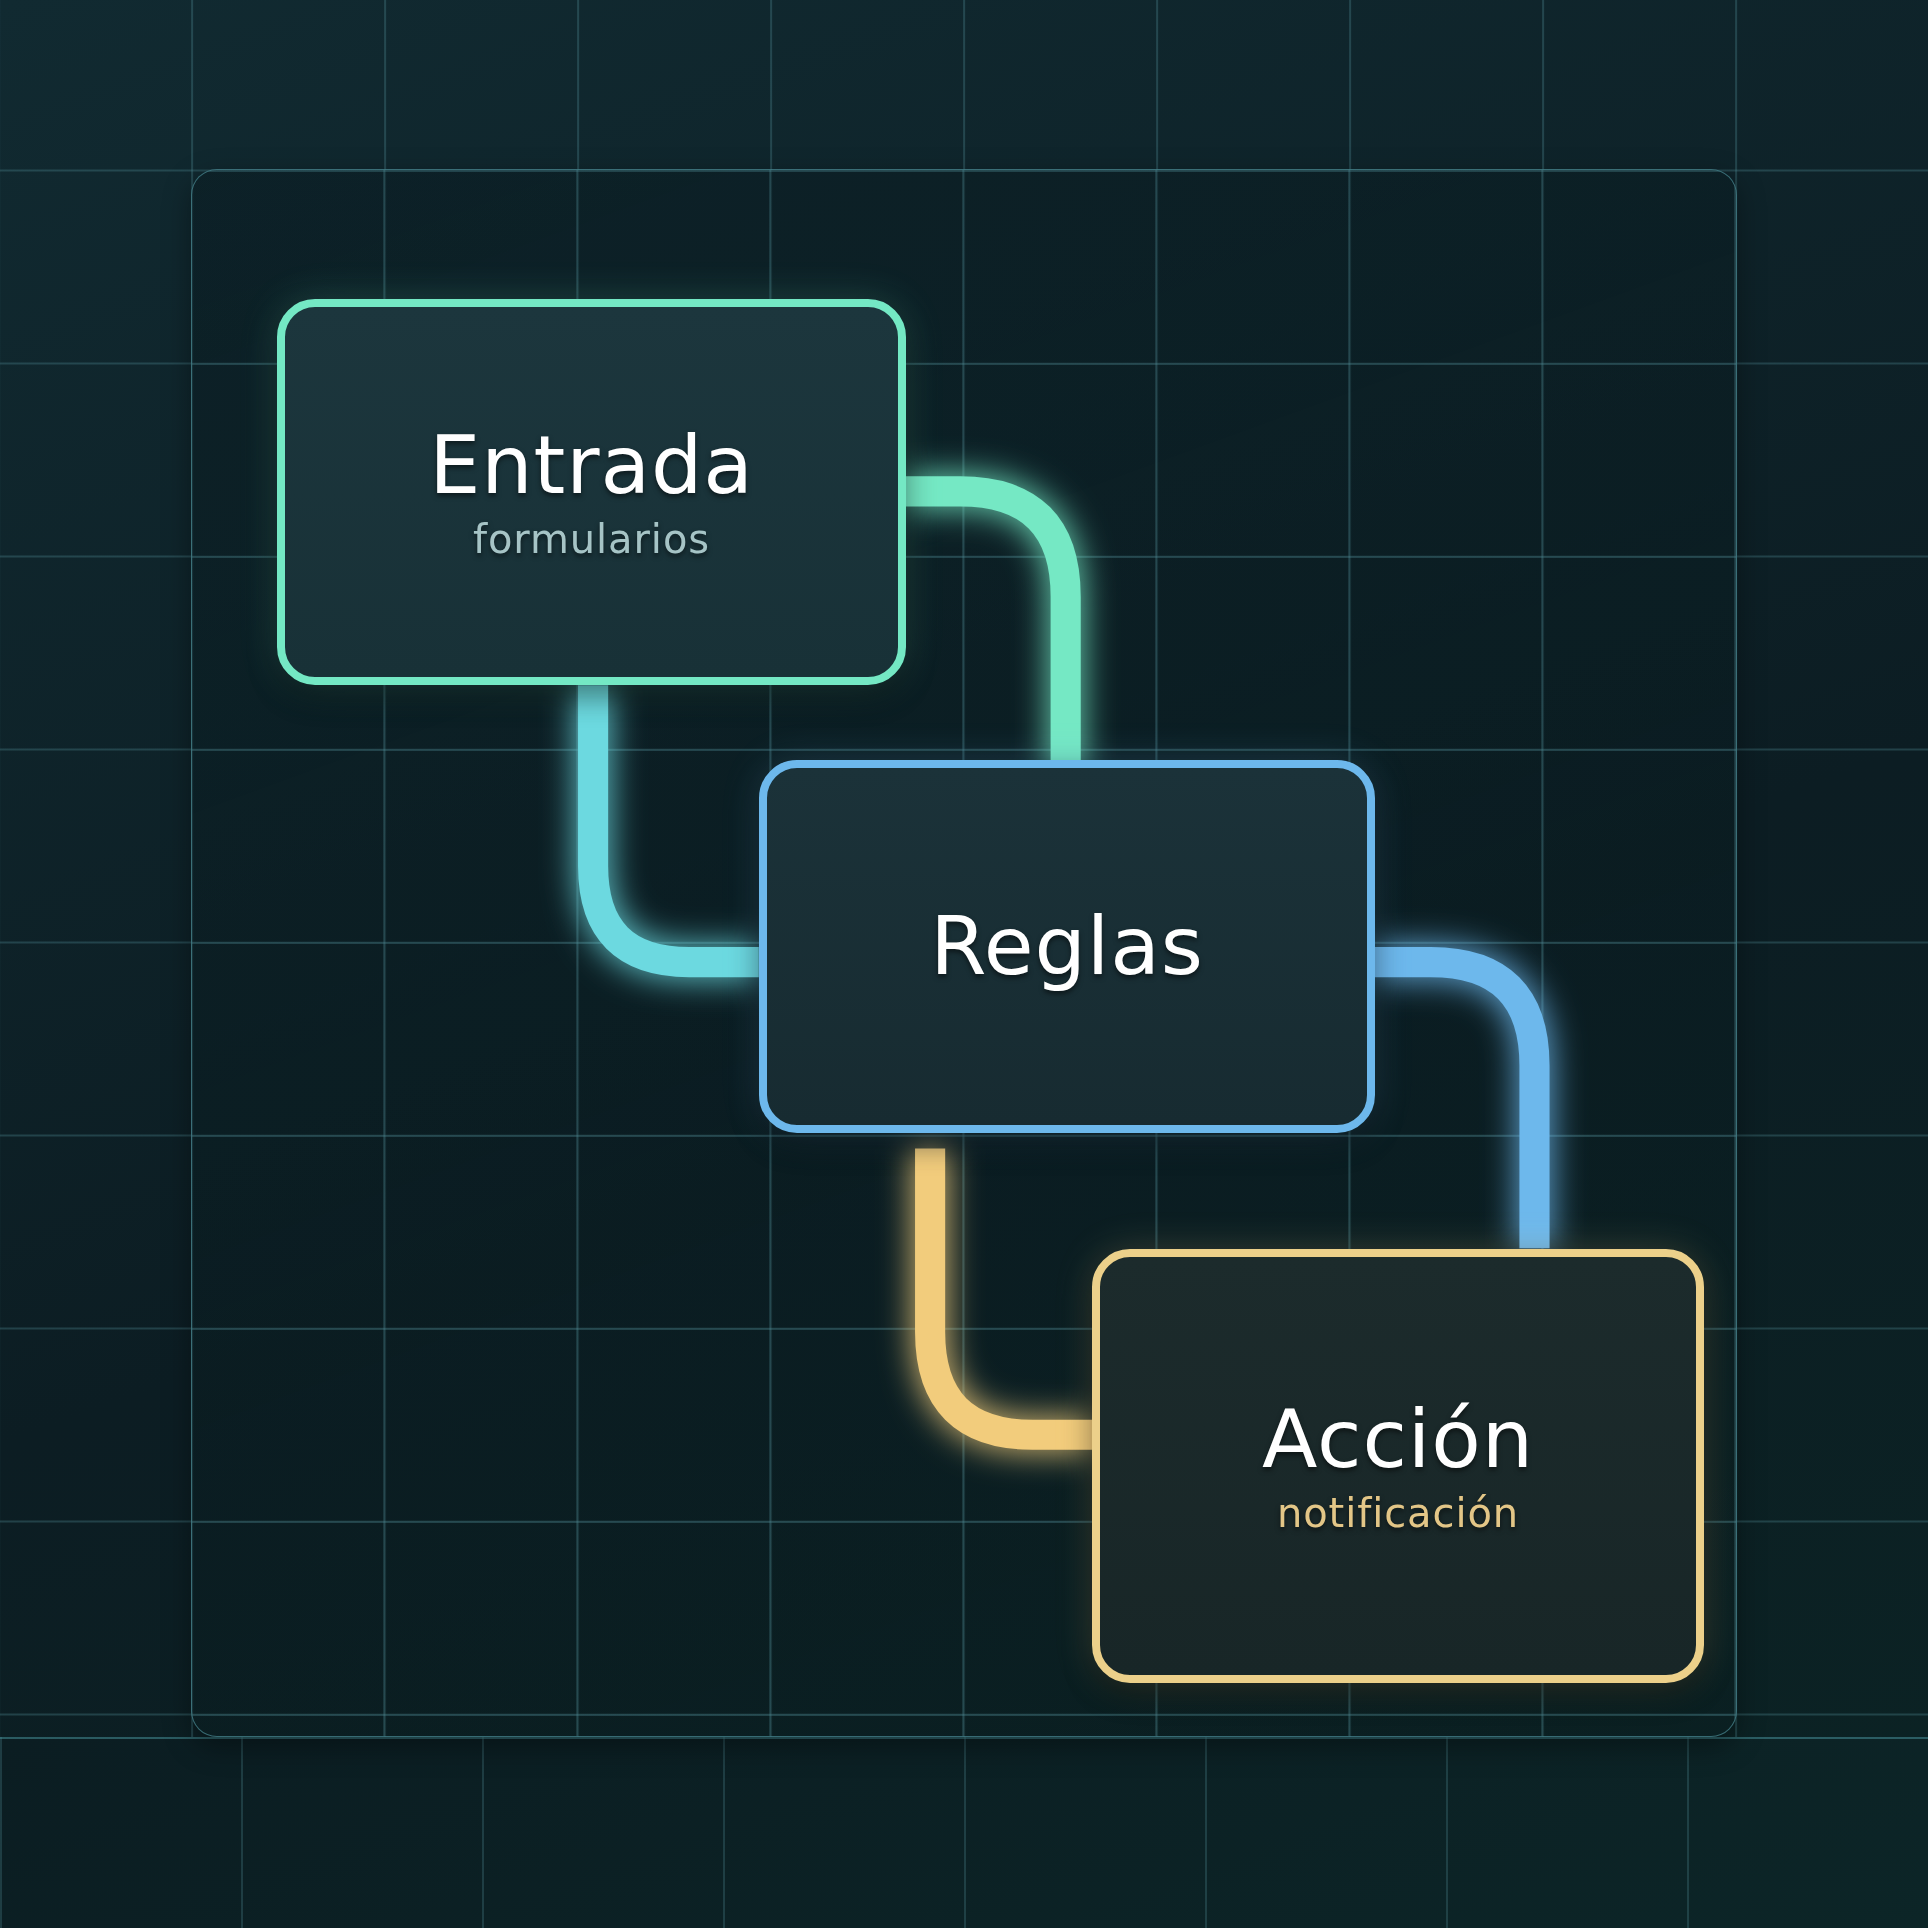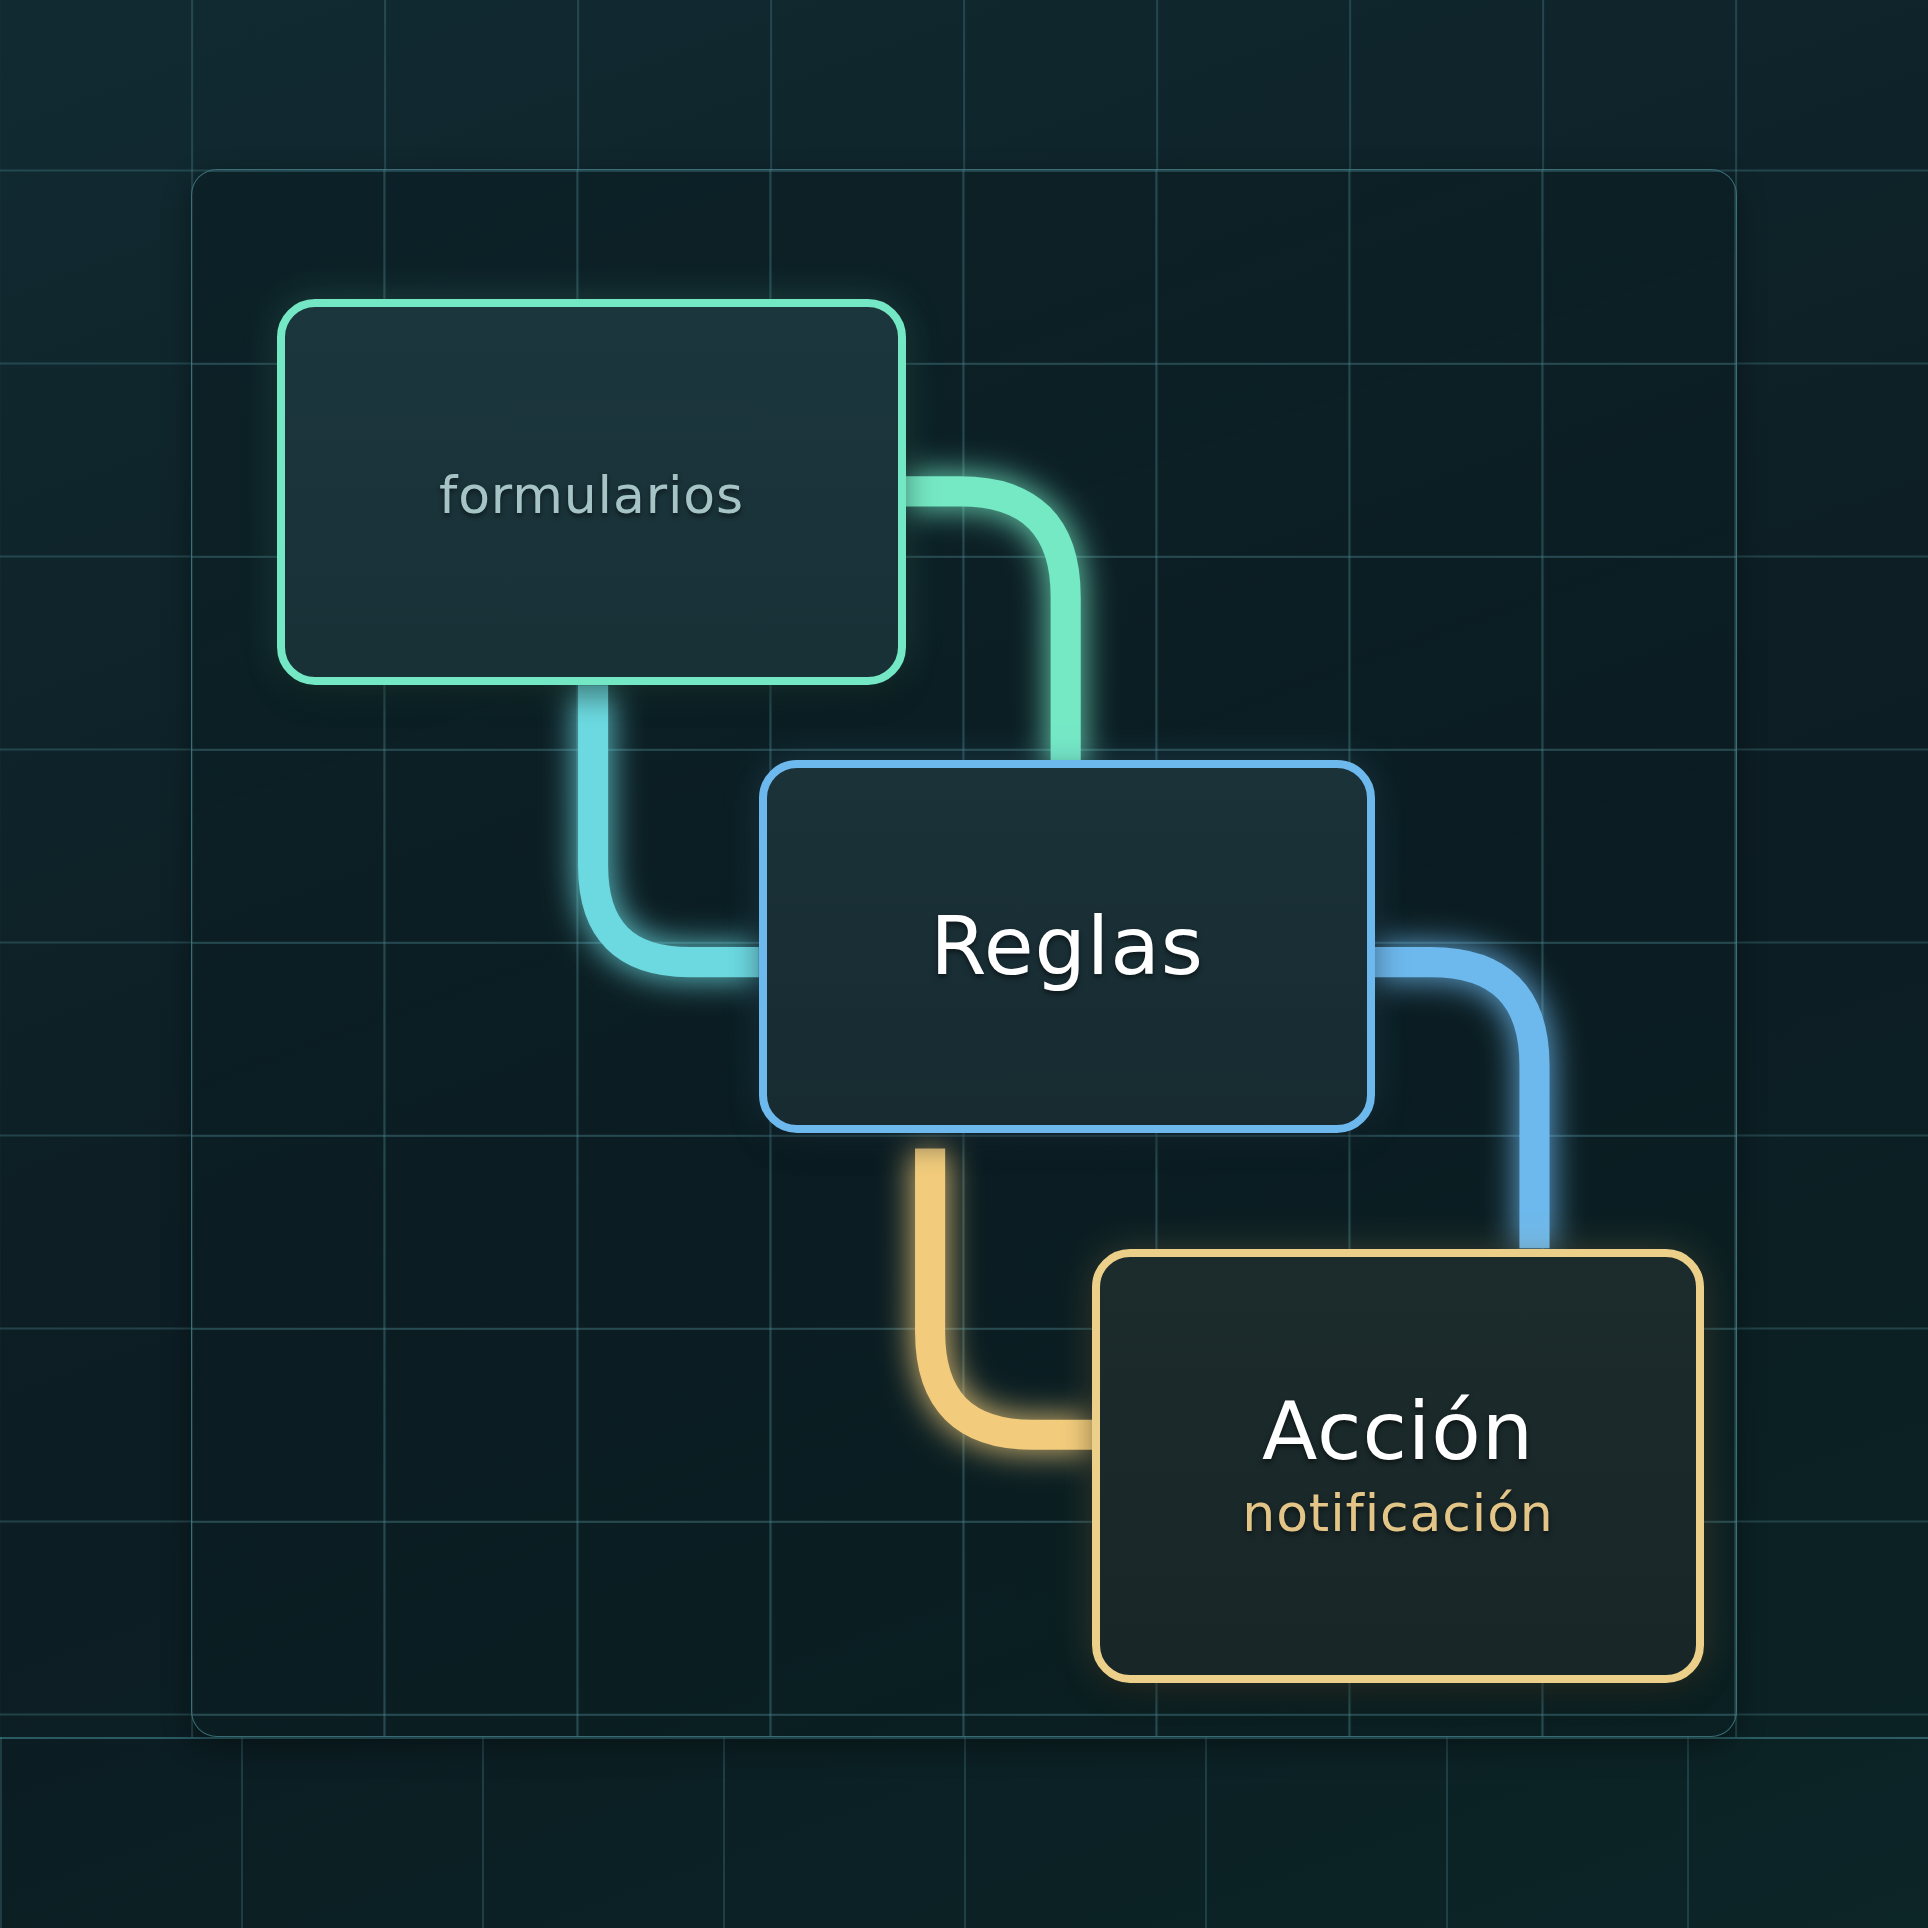--- a/index.html
+++ b/index.html
@@ -47,21 +47,21 @@
     .node {
       position: absolute; box-sizing: border-box;
       border-width: 8.5px; border-style: solid; border-radius: 38px;
       display: flex; flex-direction: column; align-items: center; justify-content: center;
     }
     .node .title {
       color: #ffffff; font-size: 81px; line-height: 1.1; letter-spacing: 0.9px;
       text-shadow: 0 2.8px 5.6px rgba(0,0,0,0.5);
     }
     .node .subtitle {
-      font-size: 52px; line-height: 1.2; margin-top: 5.6px; letter-spacing: 0.9px;
+      font-size: 40px; line-height: 1.2; margin-top: 5.6px; letter-spacing: 0.9px;
       text-shadow: 0 2.8px 5.6px rgba(0,0,0,0.5);
     }
     #node-1 {
       left: 277px; top: 299px; width: 629px; height: 386px;
       background: linear-gradient(180deg, #1c363d, #183137);
     }
     #node-2 {
       left: 759px; top: 760px; width: 616px; height: 373px;
       background: linear-gradient(180deg, #1b3239, #172b31);
     }
@@ -94,20 +94,21 @@
   <path d="M 962 522 L 1020 522 Q 1132 522 1132 634 L 1132 824" fill="none" stroke="#74e8c4" stroke-width="32" filter="url(#glow)"></path>
 
   <path d="M 630 728 L 630 920 Q 630 1022 732 1022 L 806 1022" fill="none" stroke="#6cd9e0" stroke-width="32" filter="url(#glow)"></path>
 
   <path d="M 1460 1022 L 1520 1022 Q 1630 1022 1630 1132 L 1630 1326" fill="none" stroke="#6db8ec" stroke-width="32" filter="url(#glow)"></path>
 
   <path d="M 988 1220 L 988 1415 Q 988 1524 1097 1524 L 1160 1524" fill="none" stroke="#f2cc7c" stroke-width="32" filter="url(#glow)"></path>
 </svg>
 
 <div class="node" id="node-1" style="border-color: rgb(116, 232, 196); box-shadow: rgba(116, 232, 196, 0.2) 0px 0px 38px, rgba(0, 0, 0, 0.45) 0px 11.3px 28px;">
+  <span class="title">Entrada</span>
   <span class="subtitle" style="color: rgb(166, 196, 198);">formularios</span>
 </div>
 
 <div class="node" id="node-2" style="border-color: rgb(109, 184, 236); box-shadow: rgba(109, 184, 236, 0.2) 0px 0px 38px, rgba(0, 0, 0, 0.45) 0px 11.3px 28px;">
   <span class="title">Reglas</span>
 </div>
 
 <div class="node" id="node-3" style="border-color: rgb(236, 208, 138); box-shadow: rgba(236, 208, 138, 0.2) 0px 0px 38px, rgba(0, 0, 0, 0.45) 0px 11.3px 28px;">
   <span class="title">Acción</span>
   <span class="subtitle" style="color: rgb(227, 198, 135);">notificación</span>

